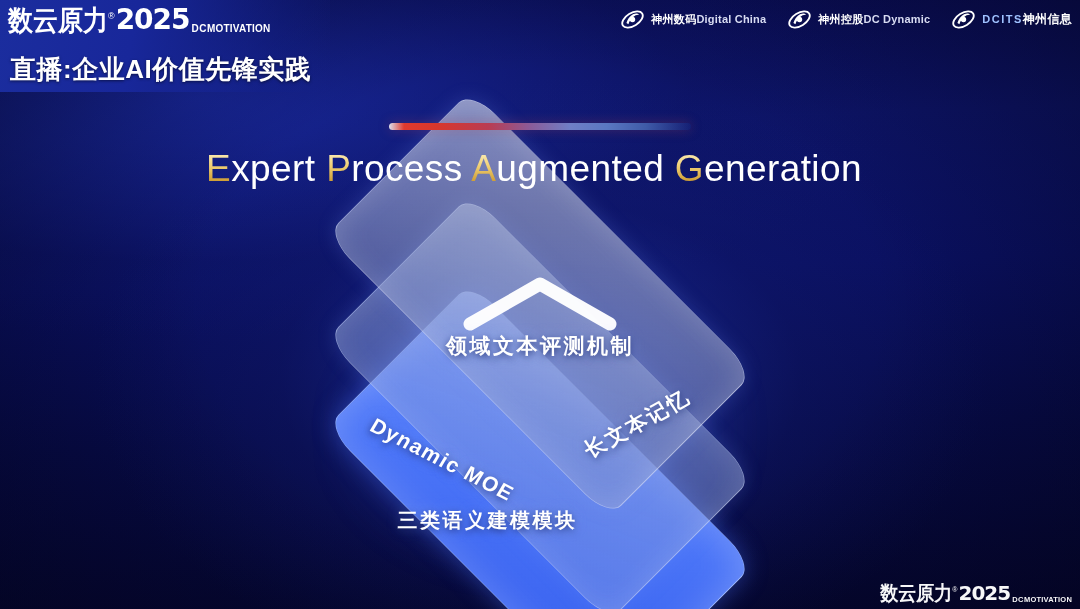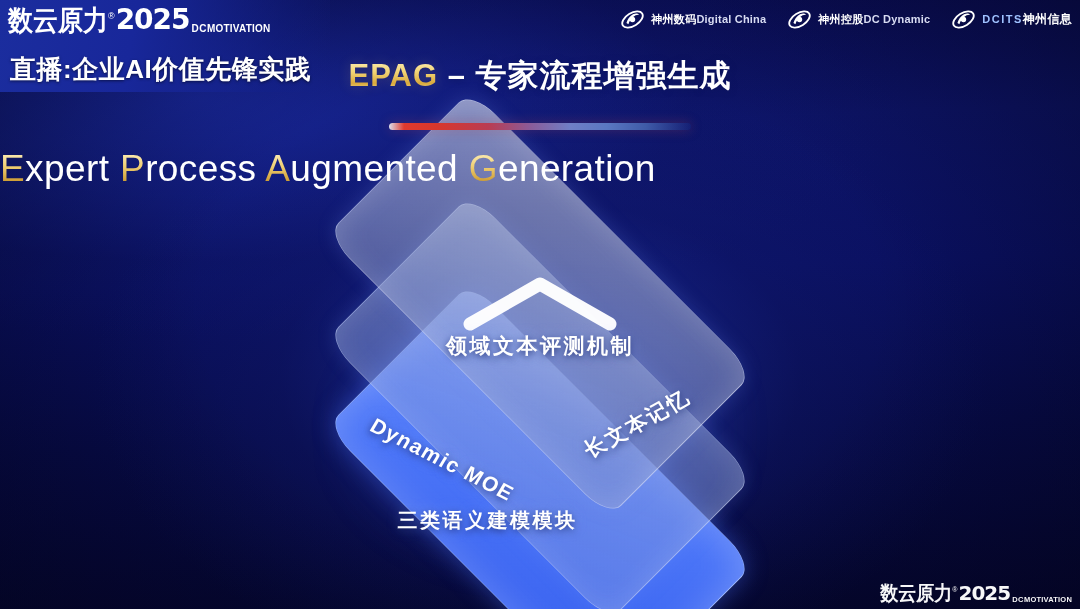--- a/index.html
+++ b/index.html
@@ -148,21 +148,21 @@
       #3f5ba8 85%,
       rgba(40,60,150,.25) 100%);
     box-shadow: 0 0 12px rgba(180,70,80,.35);
     z-index: 14;
   }
 
   
   .subtitle {
     position: absolute;
     top: 148px; left: 0; width: 1068px;
-    text-align: left;
+    text-align: center;
     font-size: 37px;
     letter-spacing: .4px;
     white-space: nowrap;
     z-index: 14;
   }
   .sub-cap {
     background: linear-gradient(180deg, #fff6cd 0%, #f0cf73 45%, #cf9f36 80%, #f0e0a5 100%);
     -webkit-background-clip: text; background-clip: text;
     -webkit-text-fill-color: transparent; color: transparent;
   }
@@ -346,25 +346,20 @@
         </svg>
         <span class="p-text">
           <span class="p-en blue">DCITS</span>
           <span class="p-cn" style="font-size:12px;">神州信息</span>
         </span>
       </div>
 
     </div>
   </div>
 
-  <div class="title-row">
-    <span class="title-inner">
-      <span class="t-gold">EPAG</span><span class="t-white"> – </span><span class="t-white">专家流程增强生成</span>
-    </span>
-  </div>
 
   <div class="divider"></div>
 
   <div class="subtitle">
     <span class="sub-cap">E</span><span class="sub-rest">xpert</span><span class="sub-rest"> </span><span class="sub-cap">P</span><span class="sub-rest">rocess</span><span class="sub-rest"> </span><span class="sub-cap">A</span><span class="sub-rest">ugmented</span><span class="sub-rest"> </span><span class="sub-cap">G</span><span class="sub-rest">eneration</span>
   </div>
 
   <div class="stack">
     <div class="stack-glow"></div>
     <div class="plate bot">

